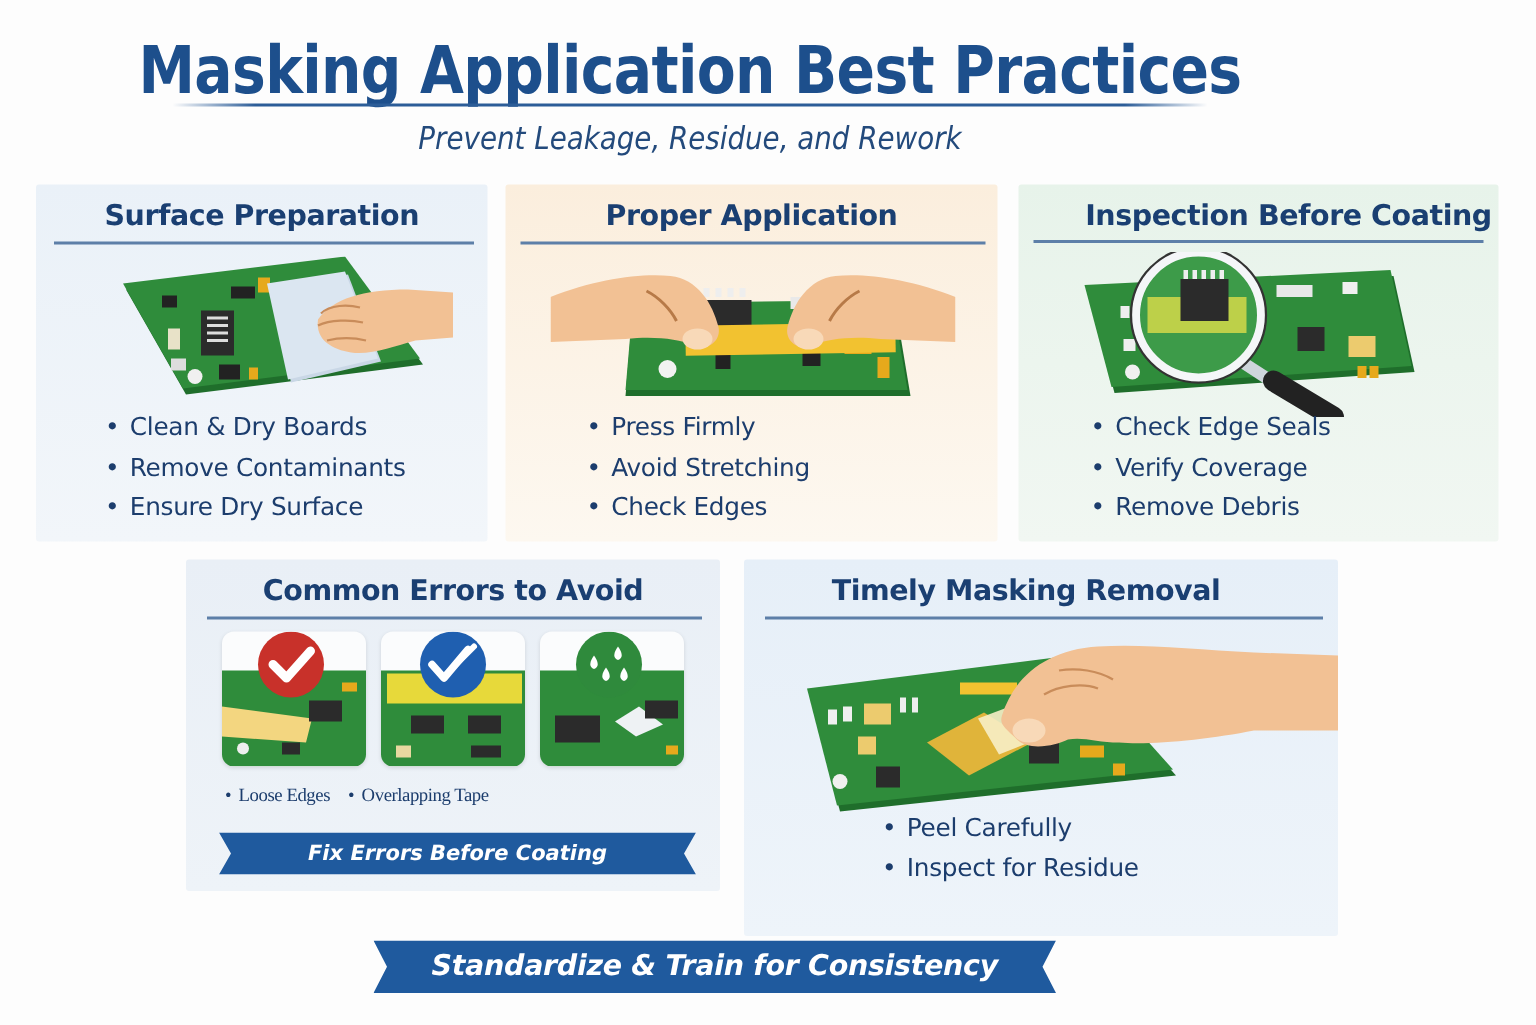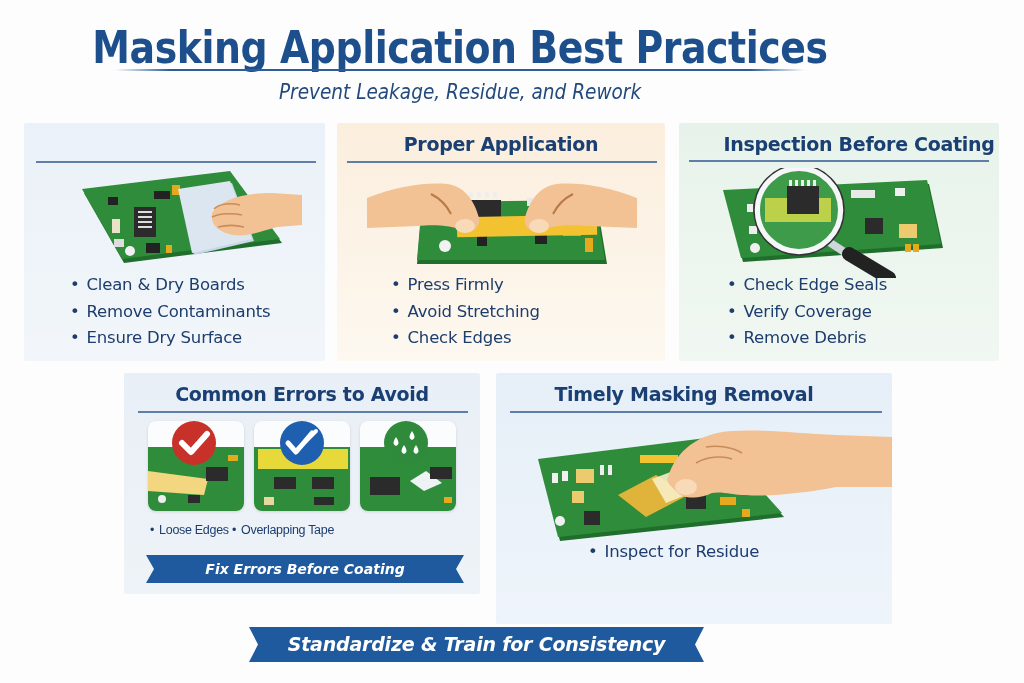--- a/index.html
+++ b/index.html
@@ -18,37 +18,38 @@
   .bullets li::before { content: "\2022"; margin-right: 7px; }
   .illus { position: absolute; }
 
   .p1 { left: 24px; top: 123px; width: 301px; height: 238px; background: linear-gradient(180deg, #eaf1f8, #f2f6fa); }
   .p2 { left: 337px; top: 123px; width: 328px; height: 238px; background: linear-gradient(180deg, #fbeedd, #fdf8f0); }
   .p3 { left: 679px; top: 123px; width: 320px; height: 238px; background: linear-gradient(180deg, #e7f3ea, #f1f7f2); }
   .p4 { left: 124px; top: 373px; width: 356px; height: 221px; background: linear-gradient(180deg, #e9eff6, #eef3f8); }
   .p5 { left: 496px; top: 373px; width: 396px; height: 251px; background: linear-gradient(180deg, #e6eff8, #eef4fa); }
 
   .tile { position: absolute; top: 48px; width: 96px; height: 90px; background: #fbfcfd; border-radius: 8px; box-shadow: 0 1px 3px rgba(0,0,0,0.12); overflow: hidden; }
-  .tile-label { position: absolute; top: 150px; font-size: 12.5px; color: #1c3d6d; font-family: Liberation Sans, sans-serif; white-space: nowrap; letter-spacing: -0.3px; text-align: center; }
+  .tile-label { position: absolute; top: 150px; font-size: 12.5px; color: #1c3d6d; font-family: Liberation Serif, serif; white-space: nowrap; letter-spacing: -0.3px; text-align: center; }
   .tile-label::before { content: "\2022"; margin-right: 5px; }
 
   .ribbon { position: absolute; color: #ffffff; font-weight: bold; font-style: italic; text-align: center; font-family: "DejaVu Sans", sans-serif; }
   .ribbon svg { position: absolute; left: 0; top: 0; }
   .ribbon span { position: relative; display: block; }
   .ribbon-small { left: 146px; top: 555px; width: 318px; height: 28px; font-size: 14px; line-height: 28px; }
   .ribbon-big { left: 249px; top: 627px; width: 455px; height: 35px; font-size: 19px; line-height: 35px; letter-spacing: -0.2px; }
 </style>
 </head>
 <body>
 
 <div class="title">Masking Application Best Practices</div>
 <div class="title-rule"></div>
 <div class="subtitle">Prevent Leakage, Residue, and Rework</div>
 
 <section class="panel p1">
+  <div class="panel-head" style="top:10px;">Surface Preparation</div>
   <div class="panel-rule" style="left:12px; top:38px; width:280px;"></div>
   <svg class="illus" style="left:48px; top:48px;" width="230" height="95" viewBox="0 0 230 95">
     <polygon points="12,22 160,4 210,72 52,92" fill="#1f6e2b"></polygon>
     <polygon points="10,18 158,0 208,68 50,88" fill="#2f8c3b"></polygon>
     <rect x="36" y="26" width="10" height="8" fill="#222"></rect>
     <rect x="62" y="36" width="22" height="30" fill="#2b2b2b"></rect>
     <rect x="66" y="40" width="14" height="2" fill="#ddd"></rect>
       <rect x="66" y="45" width="14" height="2" fill="#ddd"></rect>
       <rect x="66" y="50" width="14" height="2" fill="#ddd"></rect>
       <rect x="66" y="55" width="14" height="2" fill="#ddd"></rect>
@@ -214,20 +215,21 @@
     <rect x="150" y="76" width="20" height="16" fill="#2b2b2b"></rect>
     <rect x="184" y="80" width="16" height="8" fill="#e6a91c"></rect>
     <rect x="206" y="92" width="8" height="8" fill="#e6a91c"></rect>
     <polygon points="82,78 120,58 152,78 110,100" fill="#e0b43a"></polygon>
     <polygon points="116,62 148,50 160,74 130,86" fill="#f7eec8" opacity="0.9"></polygon>
     <path d="M132,60 C140,34 162,16 196,14 C226,12 260,16 300,18 L356,20 L356,70 L300,70 C270,76 230,80 210,78 C196,78 186,74 176,76 C168,80 150,84 142,76 C134,68 130,66 132,60 Z" fill="#f2c194"></path>
     <path d="M160,46 C170,40 186,38 196,42 M170,30 C182,28 196,30 206,36" stroke="#c98c5a" stroke-width="1.5" fill="none"></path>
     <ellipse cx="150" cy="70" rx="11" ry="8" fill="#f8d9b8"></ellipse>
   </svg>
   <ul class="bullets" style="left:92px; top:166px;">
+    <li>Peel Carefully</li>
     <li>Inspect for Residue</li>
   </ul>
 </section>
 
 <div class="ribbon ribbon-big">
   <svg width="455" height="35" viewBox="0 0 455 35">
     <polygon points="0,0 455,0 446,17.5 455,35 0,35 9,17.5" fill="#1f5a9e"></polygon>
   </svg>
   <span>Standardize &amp; Train for Consistency</span>
 </div>

